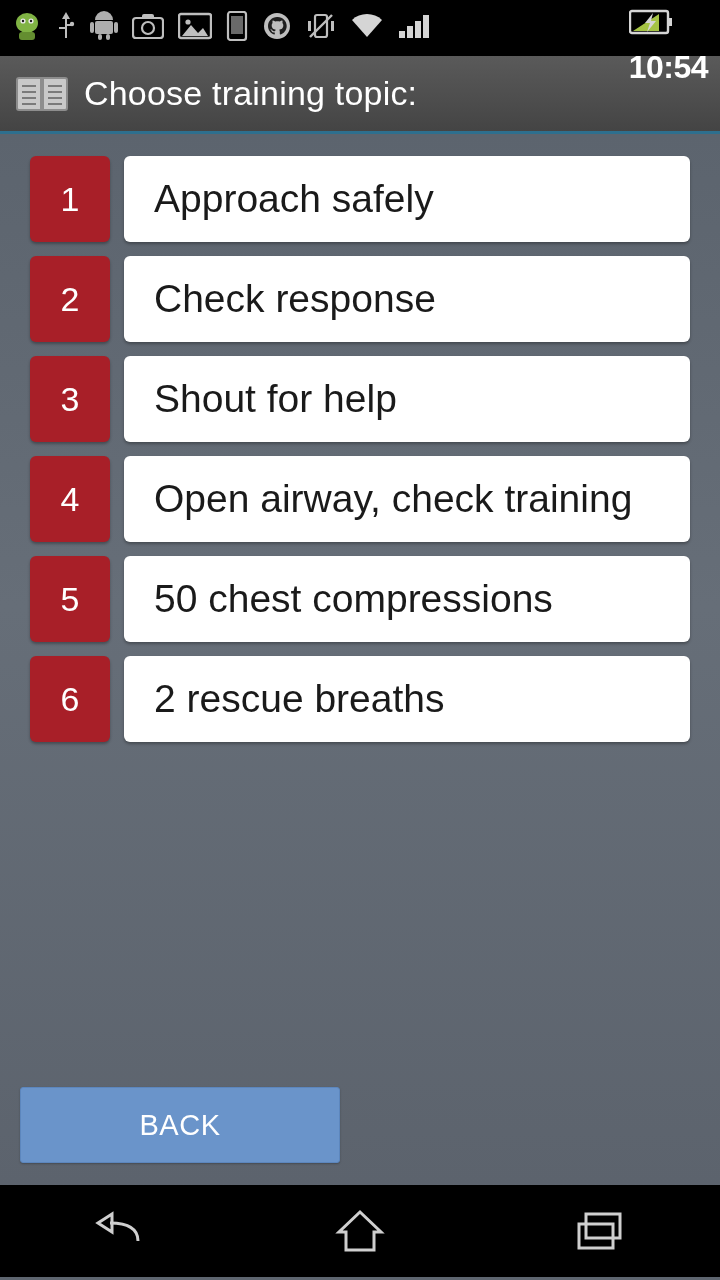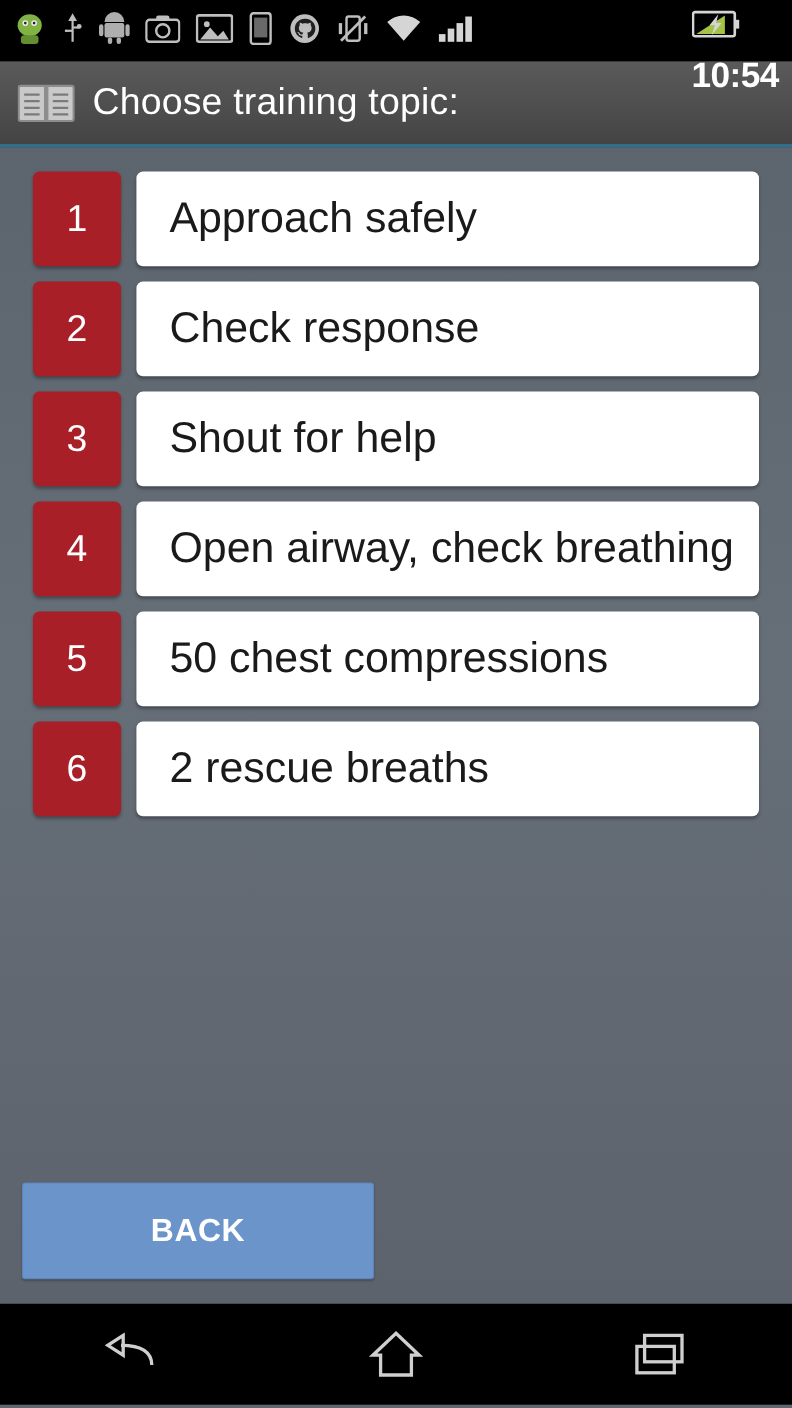--- a/index.html
+++ b/index.html
@@ -90,32 +90,31 @@
     font-size:39px;
     color:#1a1a1a;
     box-shadow:0 2px 3px rgba(0,0,0,.3);
   }
 
   .back-button {
     position:absolute;
     left:20px;
     bottom:22px;
     width:320px;
-    height:88px;
+    height:76px;
     background:#6a94ca;
     border:1px solid #5c86bd;
     border-radius:3px;
     color:#fff;
     font-size:29px;
     display:flex;
     align-items:center;
     justify-content:center;
     letter-spacing:.5px;
     box-shadow:0 1px 2px rgba(0,0,0,.25);
-    font-weight:bold;
   }
 
   
   .navbar {
     height:92px;
     background:#000;
     display:flex;
     align-items:center;
     justify-content:space-around;
   }
@@ -253,21 +252,21 @@
     <div class="label-box">Check response</div>
   </div>
 
   <div class="topic-row">
     <div class="num-box" style="background:#a81f28">3</div>
     <div class="label-box">Shout for help</div>
   </div>
 
   <div class="topic-row">
     <div class="num-box" style="background:#a81f28">4</div>
-    <div class="label-box">Open airway, check breathing</div>
+    <div class="label-box">Open airway, check training</div>
   </div>
 
   <div class="topic-row">
     <div class="num-box" style="background:#a81f28">5</div>
     <div class="label-box">50 chest compressions</div>
   </div>
 
   <div class="topic-row">
     <div class="num-box" style="background:#a81f28">6</div>
     <div class="label-box">2 rescue breaths</div>

